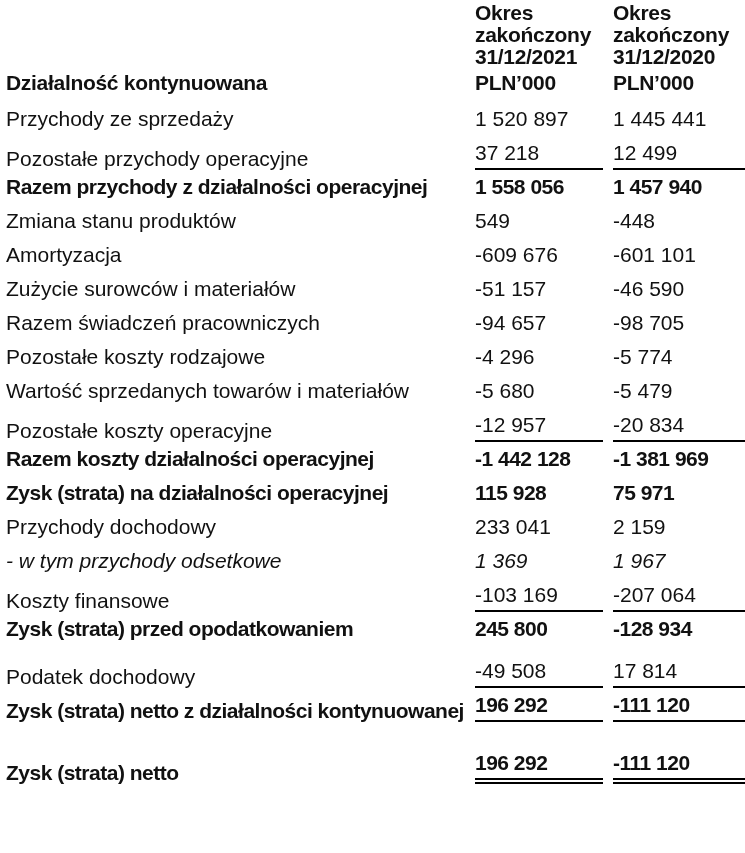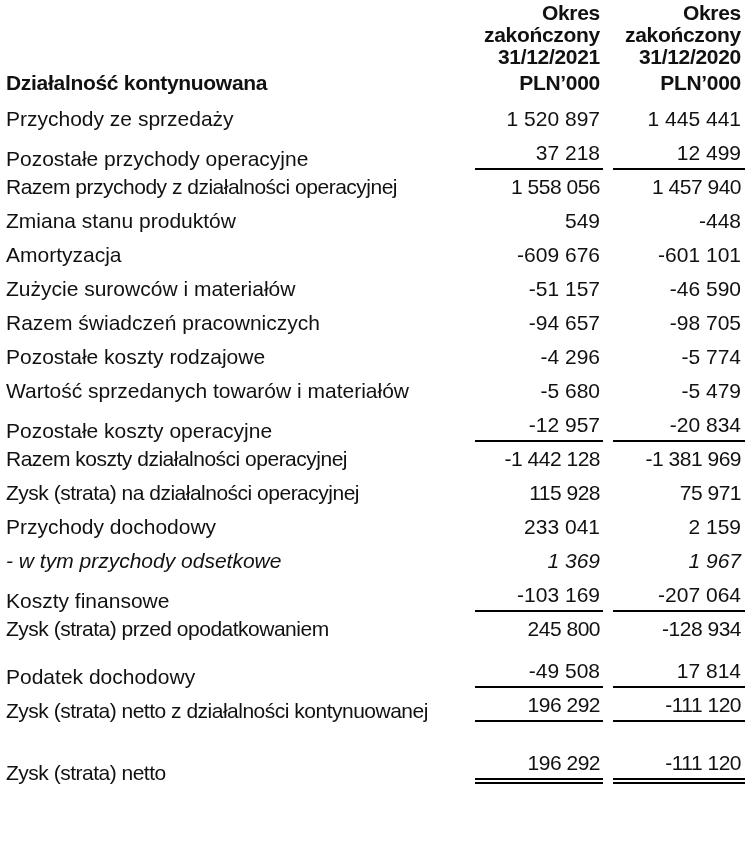--- a/index.html
+++ b/index.html
@@ -26,40 +26,40 @@
 
   td {
     vertical-align: bottom;
     padding: 6px 0 6px 0;
   }
   td.lab {
     padding-left: 6px;
     white-space: nowrap;
     overflow: visible;
   }
-  td.num { text-align: right; }
+  td.num { text-align: left; }
   td.c2  { padding-left: 10px; }
 
   .in { line-height: 22px; }
   td.c1 .in { padding-right: 3px; }
   td.c2 .in { padding-right: 4px; }
 
   
   tr.hdr-period td { padding-top: 2px; padding-bottom: 0; }
   .period {
     font-weight: bold;
     letter-spacing: -0.3px;
     white-space: pre-line;
     line-height: 22px;
   }
   tr.hdr-unit td { padding-top: 4px; padding-bottom: 8px; }
   tr.hdr-unit { font-weight: bold; letter-spacing: -0.3px; }
 
   
-  tr.bold   { font-weight: normal; letter-spacing: -0.5px; padding-left: 32px; }
+  tr.bold   { font-weight: bold; letter-spacing: -0.5px; padding-left: 32px; }
   tr.italic { font-style: italic; }
 
   
   tr.rule td { padding-bottom: 0; }
   tr.rule td.num .in {
     border-bottom: 2px solid #000000;
     padding-bottom: 4px;
   }
   tr.rule2 td { padding-bottom: 0; }
   tr.rule2 td.num .in {

